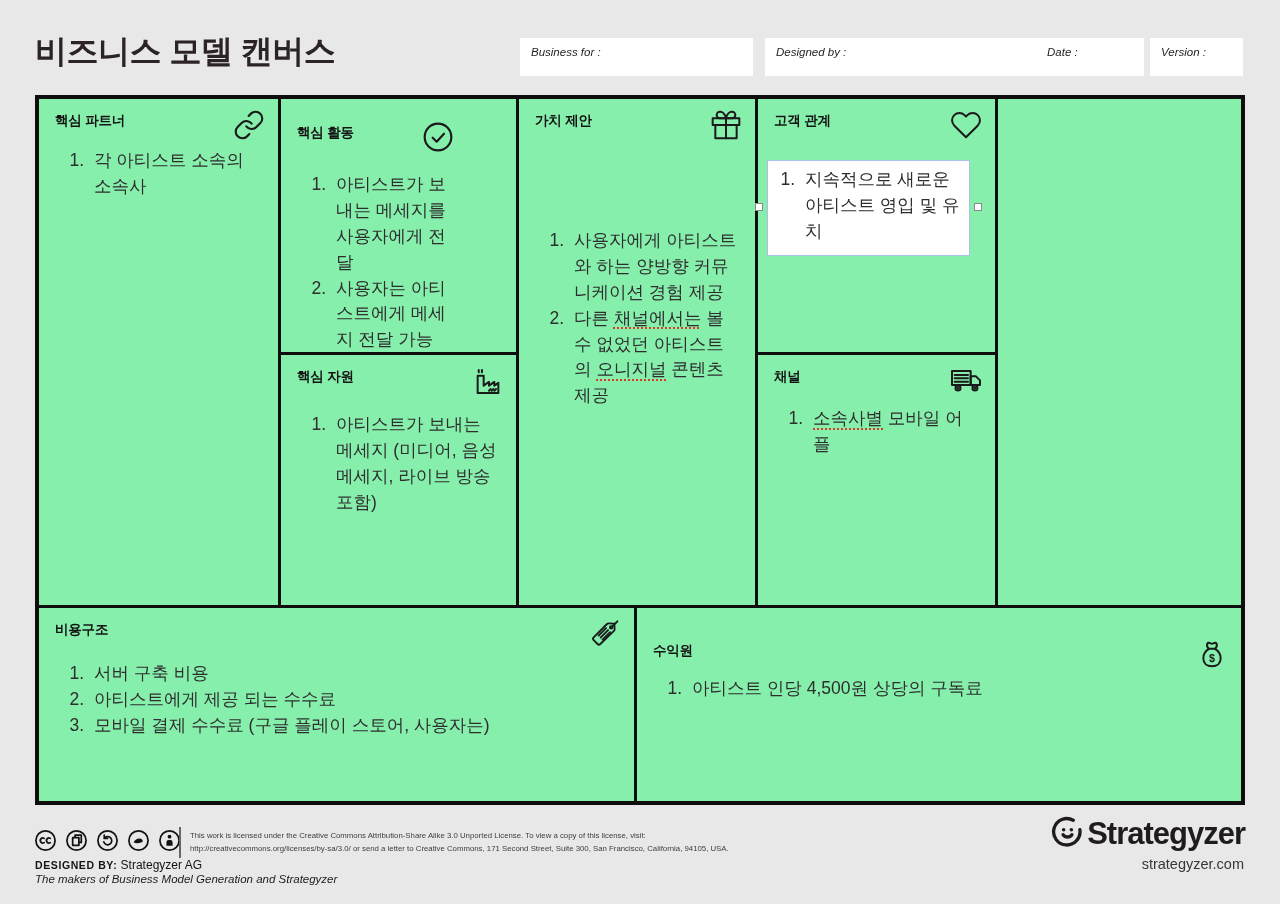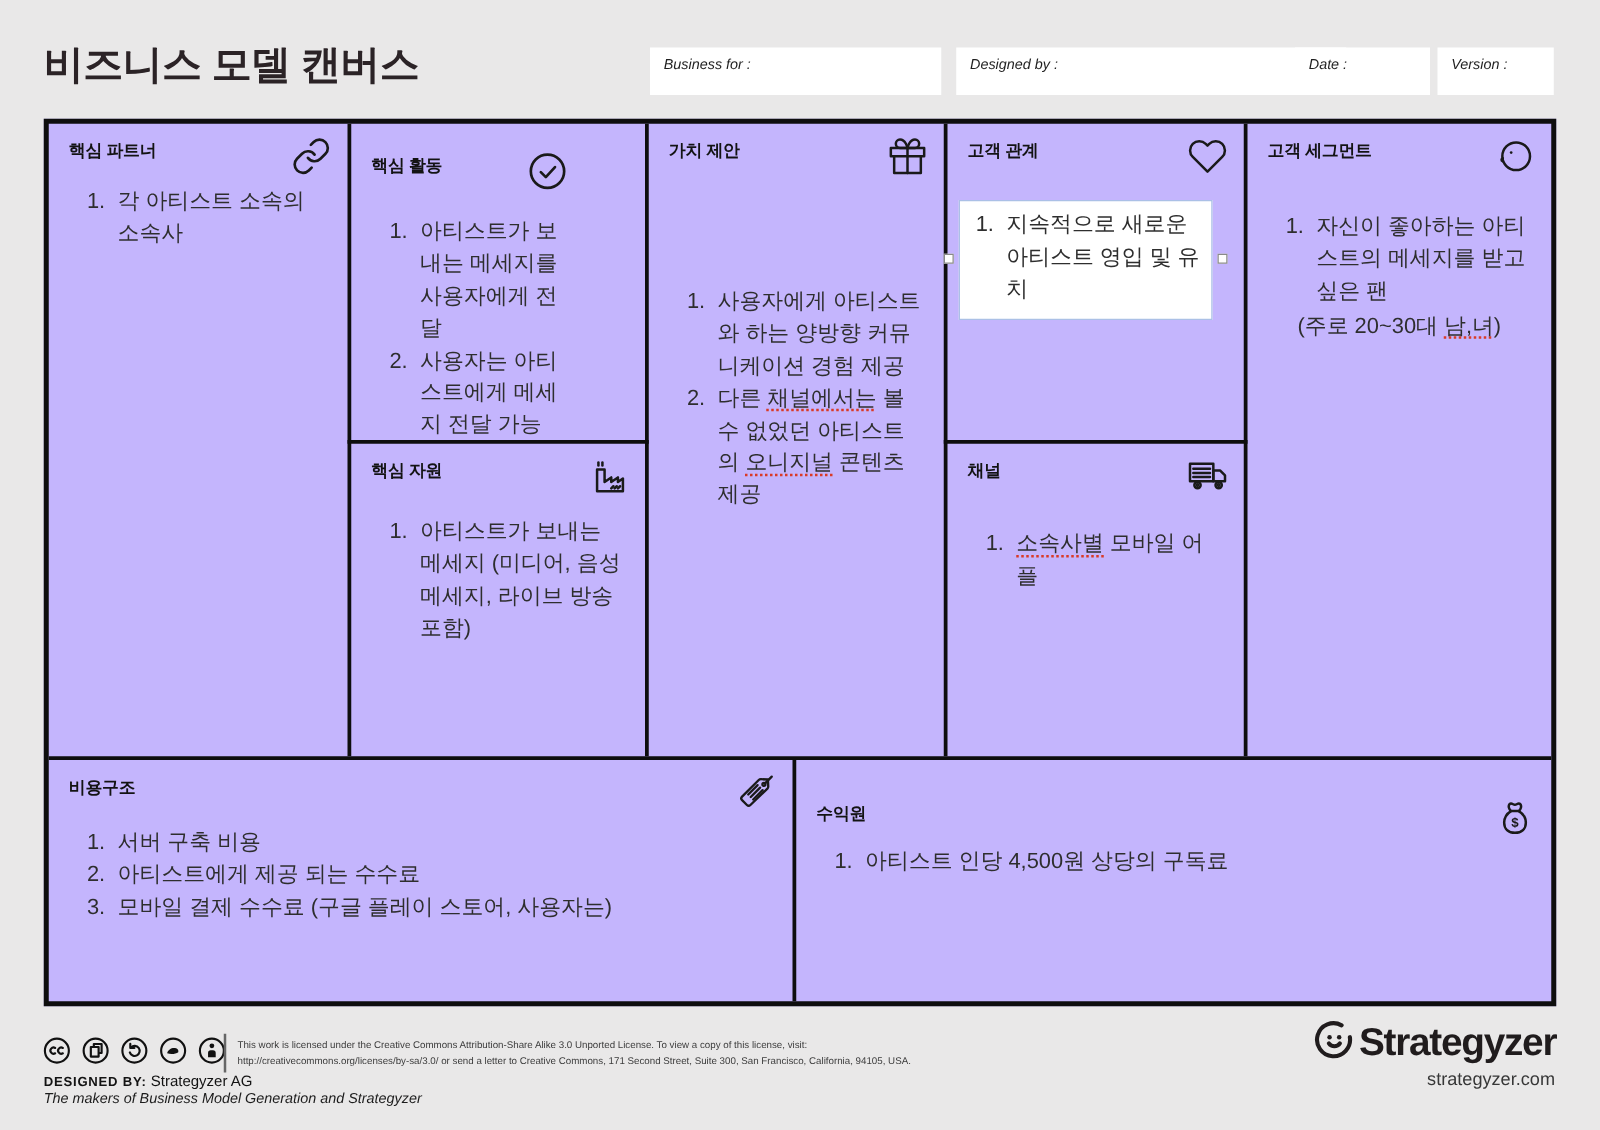--- a/index.html
+++ b/index.html
@@ -13,21 +13,21 @@
                 color:#2b2326; letter-spacing:-0.5px; }
   .hbox { position:absolute; top:38px; height:38px; background:#ffffff; font-style:italic;
           font-size:11.5px; color:#1f1f1f; padding:8px 11px; }
   .hbox-for { left:520px; width:233px; }
   .hbox-by  { left:765px; width:312px; }
   .hbox-date{ left:1036px; width:108px; }
   .hbox-ver { left:1150px; width:93px; }
 
   
   .canvas { position:absolute; left:35px; top:95px; width:1210px; height:710px;
-            background:#c4b5fd; border:4px solid #0e0e0e;padding-left:42px; }
+            background:#86efac; border:4px solid #0e0e0e;padding-left:42px; }
   .line { position:absolute; background:#0e0e0e; }
   .v1 { left:239px; top:0; width:3px; height:506px; }
   .v2 { left:477px; top:0; width:3px; height:506px; }
   .v3 { left:716px; top:0; width:3px; height:506px; }
   .v4 { left:956px; top:0; width:3px; height:506px; }
   .h-col2 { left:239px; top:253px; width:241px; height:3px; }
   .h-col4 { left:716px; top:253px; width:243px; height:3px; }
   .h-main { left:0; top:506px; width:1202px; height:3px; }
   .v-bottom { left:595px; top:509px; width:3px; height:193px; }
 
@@ -47,21 +47,21 @@
   .cell-icon svg { width:100%; height:100%; }
 
   ol.items { list-style:decimal; padding-left:34px; font-size:17.5px; color:#2e2e2e;
              line-height:1.48; }
   ol.items li { padding-left:5px; }
 
   .mt-partners { margin-top:18px; }
   .mt-activities { margin-top:30px; }
   .mt-resources { margin-top:26px; }
   .mt-valueprop { margin-top:98px; }
-  .mt-channels { margin-top:36px; }
+  .mt-channels { margin-top:20px; }
   .mt-segments { margin-top:38px; }
   .mt-cost { margin-top:22px; }
   .mt-revenue { margin-top:16px; }
 
   .segment-note { font-size:17.5px; color:#2e2e2e; line-height:1.48; margin:2px 0 0 24px; }
 
   .misspelled { text-decoration:underline dotted #d93a26 2px; text-underline-offset:4px; }
 
   
   .selection-box { position:absolute; left:9px; top:61px; width:203px; border:1.5px solid #abc0e6;
@@ -208,34 +208,20 @@
             <circle cx="18.7" cy="17.3" r="1.9"></circle>
           <circle cx="6" cy="17.3" r="0.5" fill="#1a1a1a"></circle>
             <circle cx="18.7" cy="17.3" r="0.5" fill="#1a1a1a"></circle>
         </svg>
       </div>
       <ol class="items mt-channels">
         <li><span class="misspelled">소속사별</span><span> 모바일 어플</span></li>
       </ol>
     </div>
 
-    <div class="cell cell-customer-segments">
-      <div class="cell-title">고객 세그먼트</div>
-      <div class="cell-icon">
-        <svg viewBox="0 0 24 24" fill="none" stroke="#1a1a1a" stroke-width="1.5" stroke-linecap="round" stroke-linejoin="round">
-          <circle cx="12.7" cy="12" r="8.3"></circle>
-          <circle cx="9.7" cy="9.8" r="0.8" fill="#1a1a1a" stroke="none"></circle>
-          <path d="M4.7 13.2c-1 .3-1.1 1.6 0 1.9"></path>
-        </svg>
-      </div>
-      <ol class="items mt-segments">
-        <li><span>자신이 좋아하는 아티스트의 메세지를 받고 싶은 팬</span></li>
-      </ol>
-      <div class="segment-note"><span>(주로 20~30대 </span><span class="misspelled">남,녀</span><span>)</span></div>
-    </div>
 
     <div class="cell cell-cost-structure">
       <div class="cell-title">비용구조</div>
       <div class="cell-icon">
         <svg viewBox="0 0 24 24" fill="none" stroke="#1a1a1a" stroke-width="1.4" stroke-linecap="round" stroke-linejoin="round">
           <path d="M3.5 14.5L13.5 4.5a1.8 1.8 0 0 1 1.3-.5l4.2.2.2 4.2a1.8 1.8 0 0 1-.5 1.3L8.5 19.5a1.5 1.5 0 0 1-2.1 0l-2.9-2.9a1.5 1.5 0 0 1 0-2.1z"></path>
           <circle cx="16.6" cy="7.1" r="0.9"></circle>
           <line x1="17.4" y1="6.4" x2="21.3" y2="2.5"></line>
           <line x1="7.2" y1="13.2" x2="12.8" y2="7.6"></line>
           <line x1="8.7" y1="14.7" x2="14.3" y2="9.1"></line>

